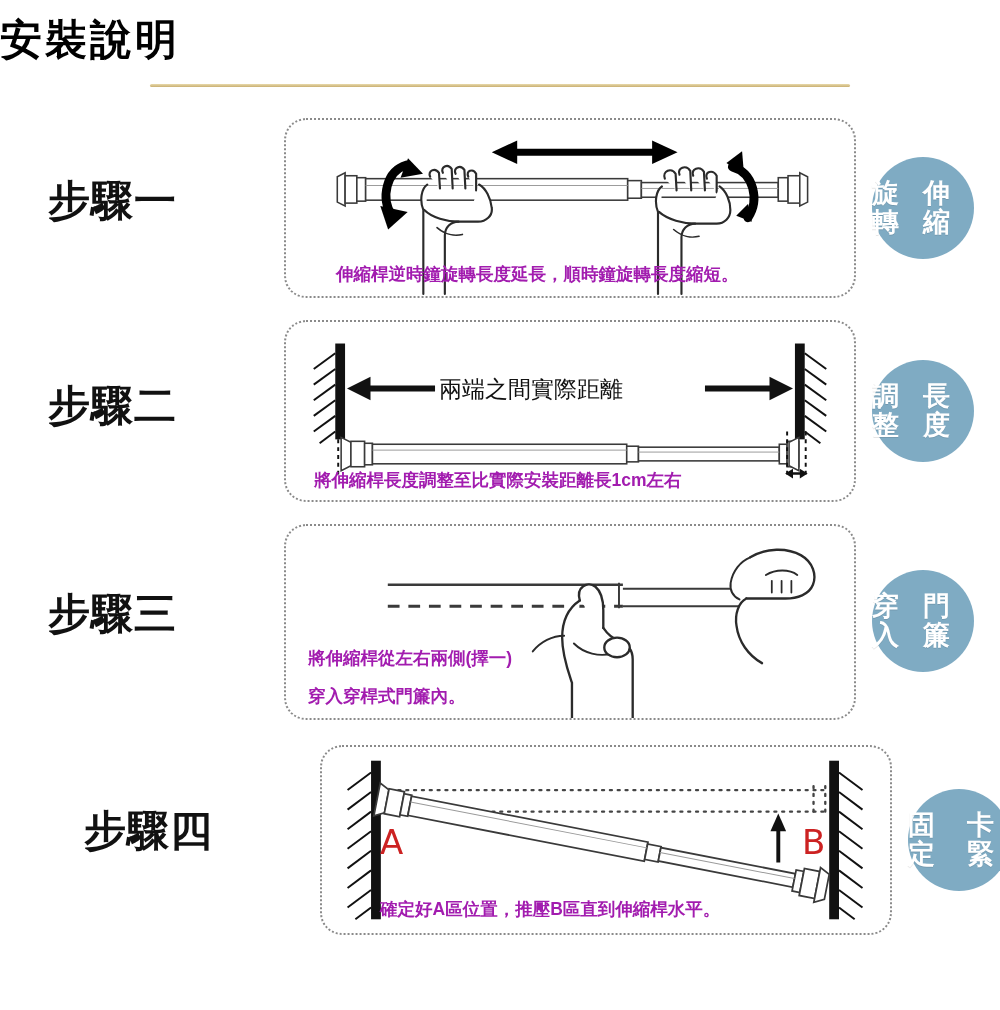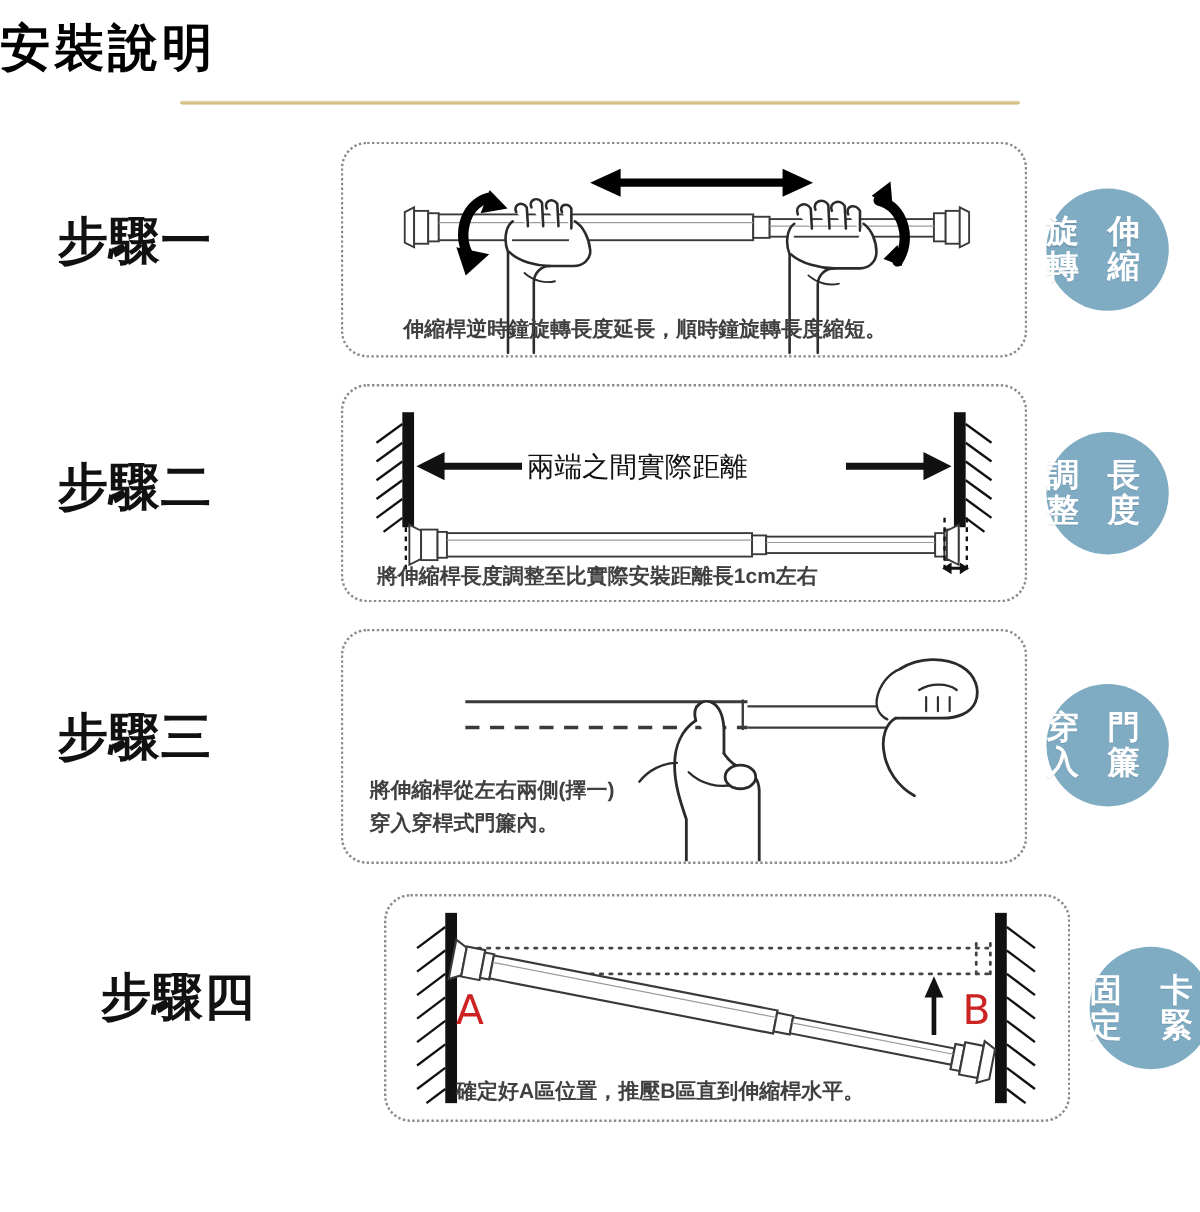--- a/index.html
+++ b/index.html
@@ -74,21 +74,21 @@
     overflow: hidden;
   }
   .panel-art {
     position: absolute;
     left: 0; top: 0;
     width: 100%;
     height: 100%;
   }
   .caption {
     position: absolute;
-    color: #404040;
+    color: #a21caf;
     font-weight: bold;
     font-size: 17.5px;
     letter-spacing: 0px;
     white-space: nowrap;
     line-height: 1.25;
   }
 
   
   .badge {
     position: absolute;
@@ -291,21 +291,21 @@
           <path d="M466,74 C458,78 454,90 456,102 C458,118 468,132 482,140"></path>
           <path d="M470,32 C460,36 452,46 450,58 C449,66 453,72 459,75" stroke-width="2"></path>
           <path d="M486,50 C496,44 510,44 518,50" stroke-width="2" fill="none"></path>
           <path d="M492,56 L492,68" stroke-width="1.8"></path>
           <path d="M502,56 L502,68" stroke-width="1.8"></path>
           <path d="M512,56 L512,68" stroke-width="1.8"></path>
         </g>
       </svg>
 
       <div class="caption" style="left:22px;top:122px;">將伸縮桿從左右兩側(擇一)</div>
-      <div class="caption" style="left:22px;top:150px;text-align:center;">穿入穿桿式門簾內。</div>
+      <div class="caption" style="left:22px;top:160px;text-align:center;">穿入穿桿式門簾內。</div>
     </div>
 
     <div class="badge" style="top:46px;">
       <span>穿入</span>
       <span>門簾</span>
     </div>
   </div>
 
   <div class="step-row" style="top:745px;height:190px;margin-left:36px;">
     <div class="step-label" style="top:58px;">步驟四</div>

